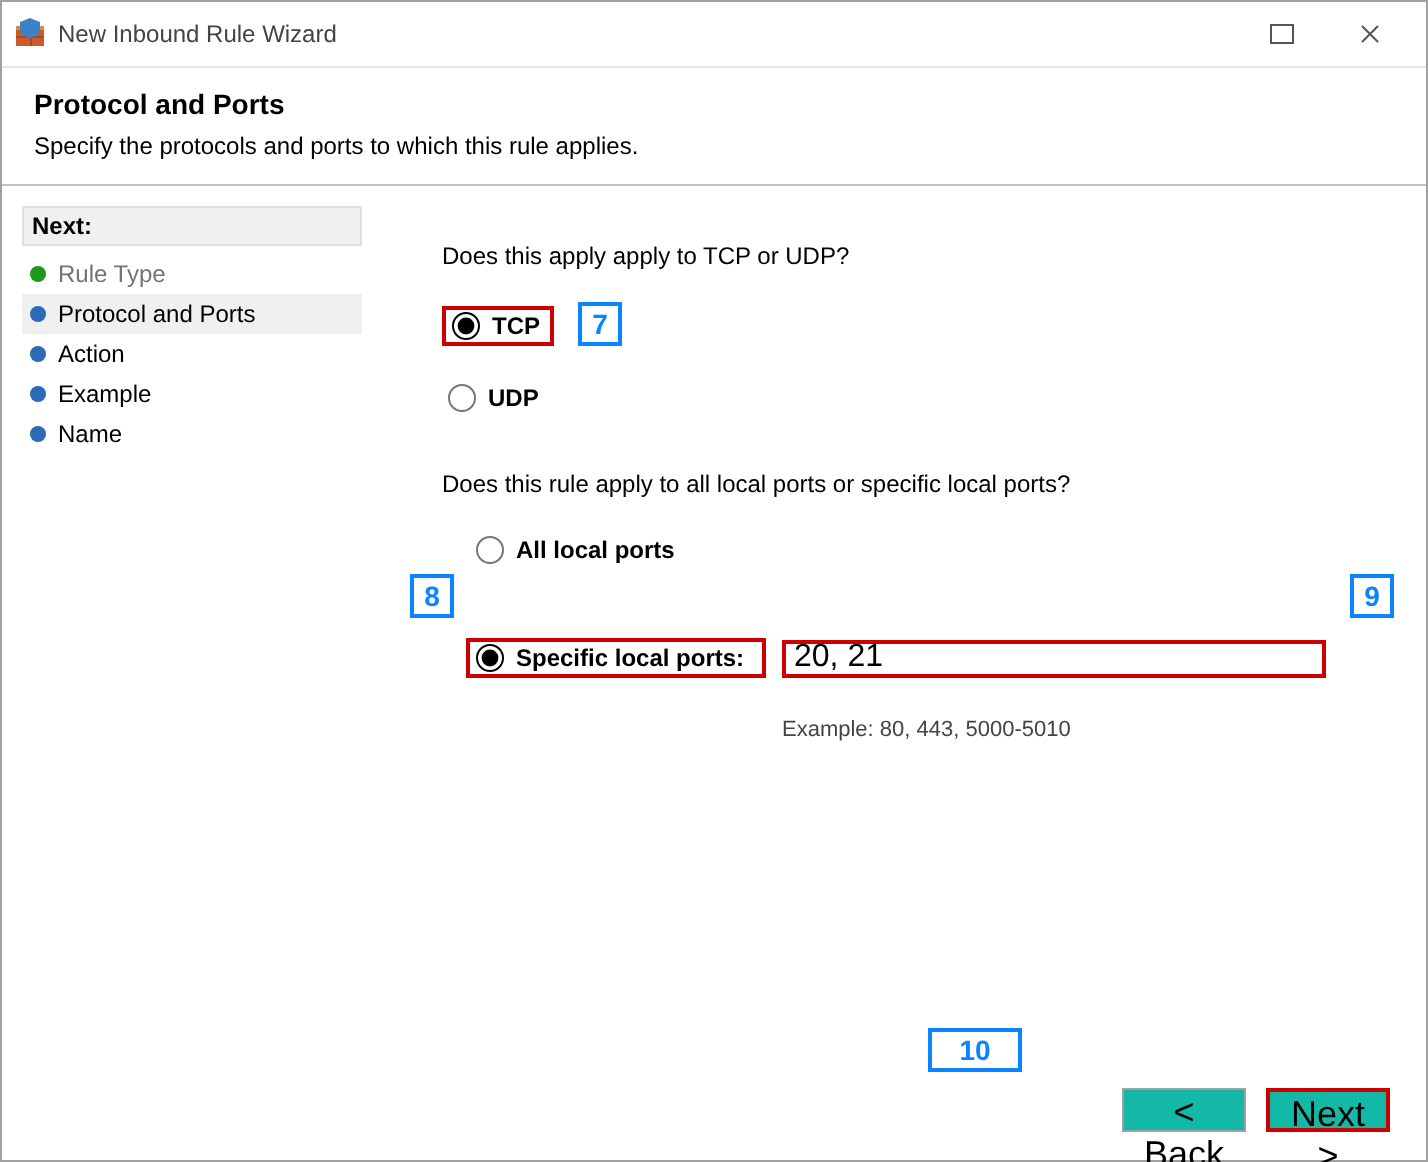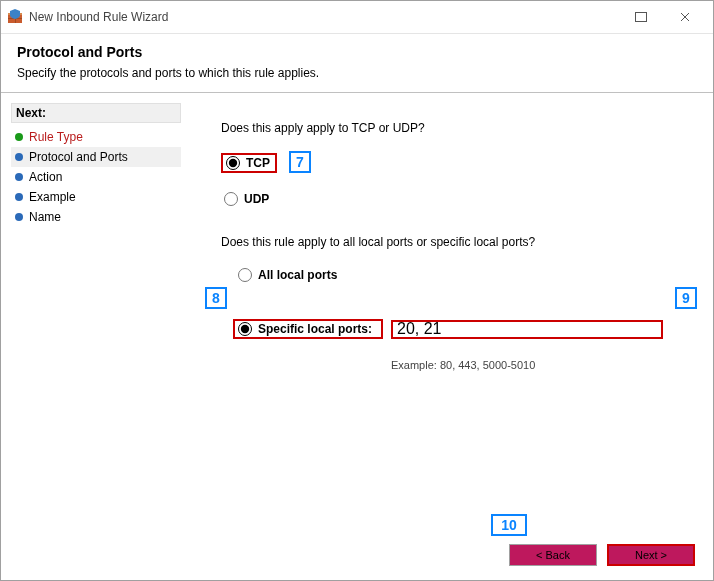--- a/index.html
+++ b/index.html
@@ -80,21 +80,21 @@
     gap: 6px;
     white-space: nowrap;
   }
   .step .bullet {
     width: 8px; height: 8px;
     border-radius: 50%;
     background: #2b6ab8;
     flex: 0 0 auto;
   }
   .step.completed .bullet { background: #1a9a1a; }
-  .step.completed a { color: #b91c1c; text-decoration: none; }
+  .step.completed a { color: #737373; text-decoration: none; }
   .step.current { background: #f0f0f0; }
   .content {
     flex: 1;
     padding: 18px 24px 10px 30px;
     position: relative;
   }
   .q { margin: 10px 0 10px 0; }
   .radio-group { margin: 6px 0 28px 0; }
   .radio-row {
     display: flex;
@@ -142,26 +142,26 @@
   }
   .footer {
     position: absolute;
     left: 0; right: 0; bottom: 0;
     padding: 10px 18px 14px 10px;
     display: flex;
     justify-content: flex-end;
     gap: 10px;
   }
   .btn {
-    width: 88px;
+    width: 62px;
     height: 22px;
     border: 1px solid #a0a0a0;
-    background: #be185d;
+    background: #14b8a6;
     font-family: inherit;
-    font-size: 11px;
+    font-size: 18px;
     cursor: pointer;
   }
 </style>
 </head>
 <body>
 
 <div class="window">
 
   <div class="titlebar">
     <span class="app-icon">
@@ -252,18 +252,18 @@
         <div class="example">Example: 80, 443, 5000-5010</div>
 
         <div class="anno-b" style="left:-16px; top:20px; width:22px; height:22px;">8</div>
         <div class="anno-b" style="left:454px; top:20px; width:22px; height:22px;">9</div>
       </div>
 
     </div>
   </div>
 
   <div class="footer">
-    <div class="anno-b" style="position:absolute; right:186px; bottom:44px; width:36px; height:22px;">10</div>
+    <div class="anno-b" style="position:absolute; right:202px; bottom:44px; width:47px; height:22px;">10</div>
     <button class="btn">&lt; Back</button>
     <button class="btn" style="border:2px solid #c00;">Next &gt;</button>
   </div>
 
 </div>
 
 </body></html>

